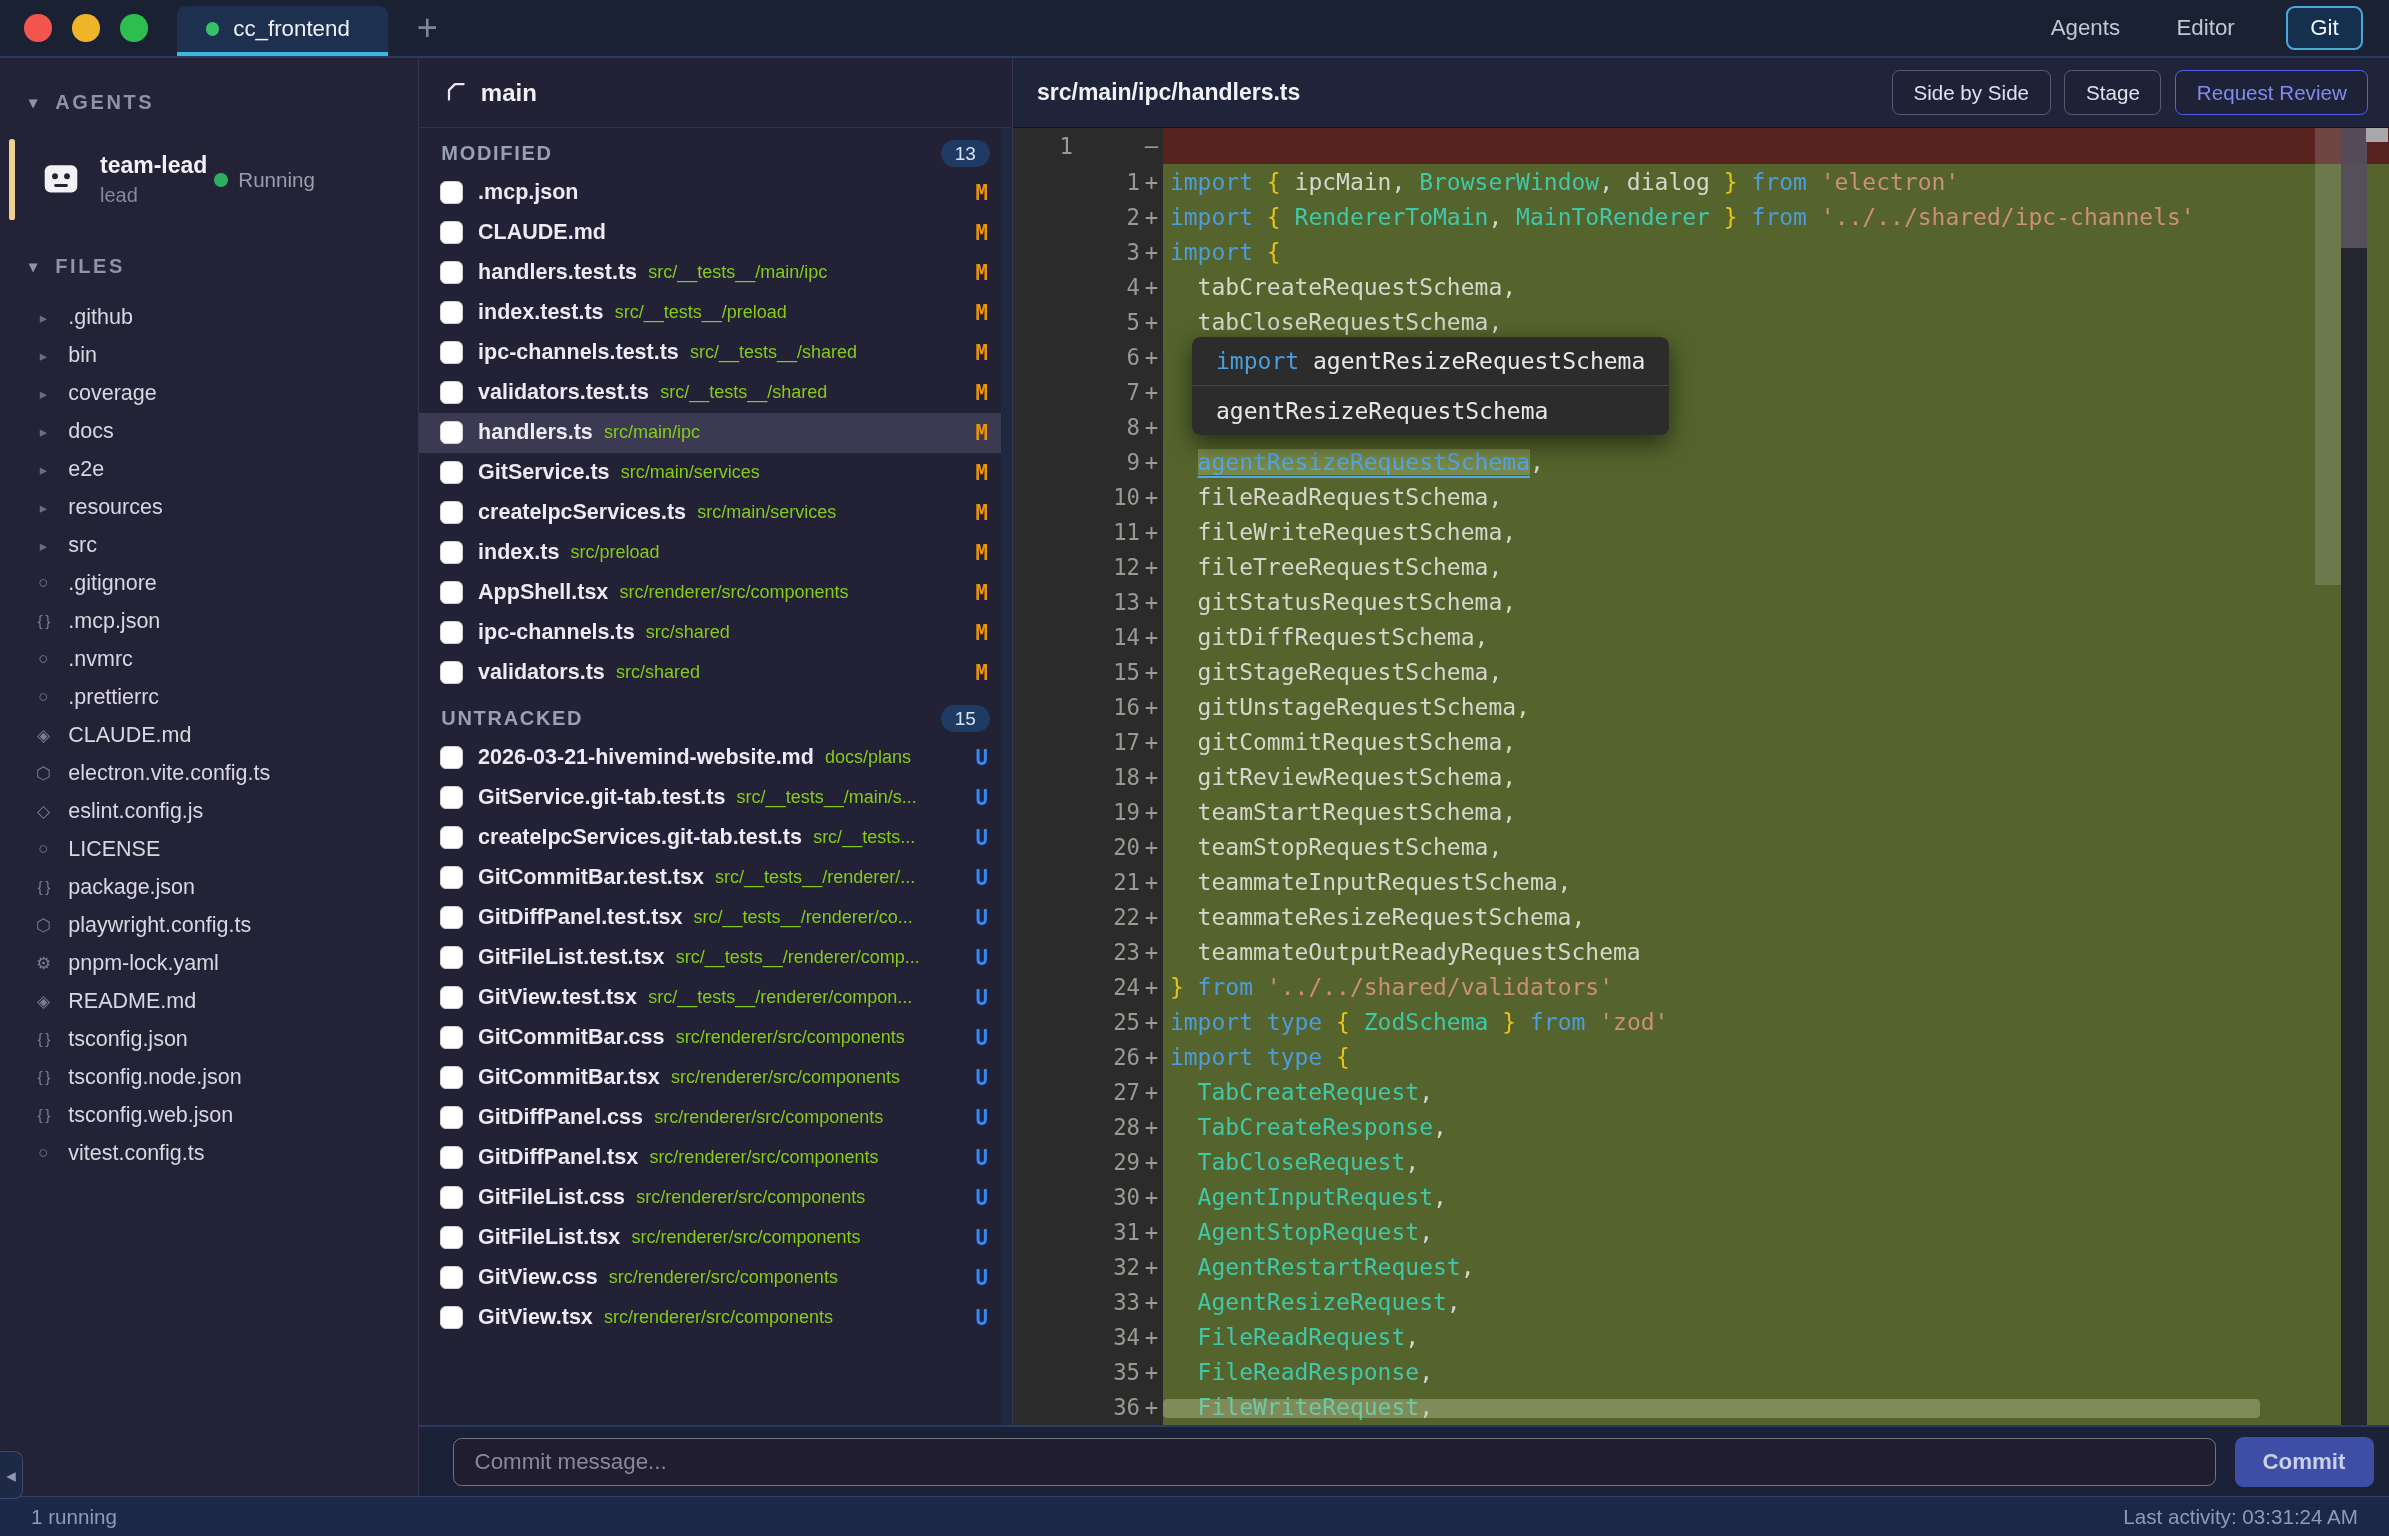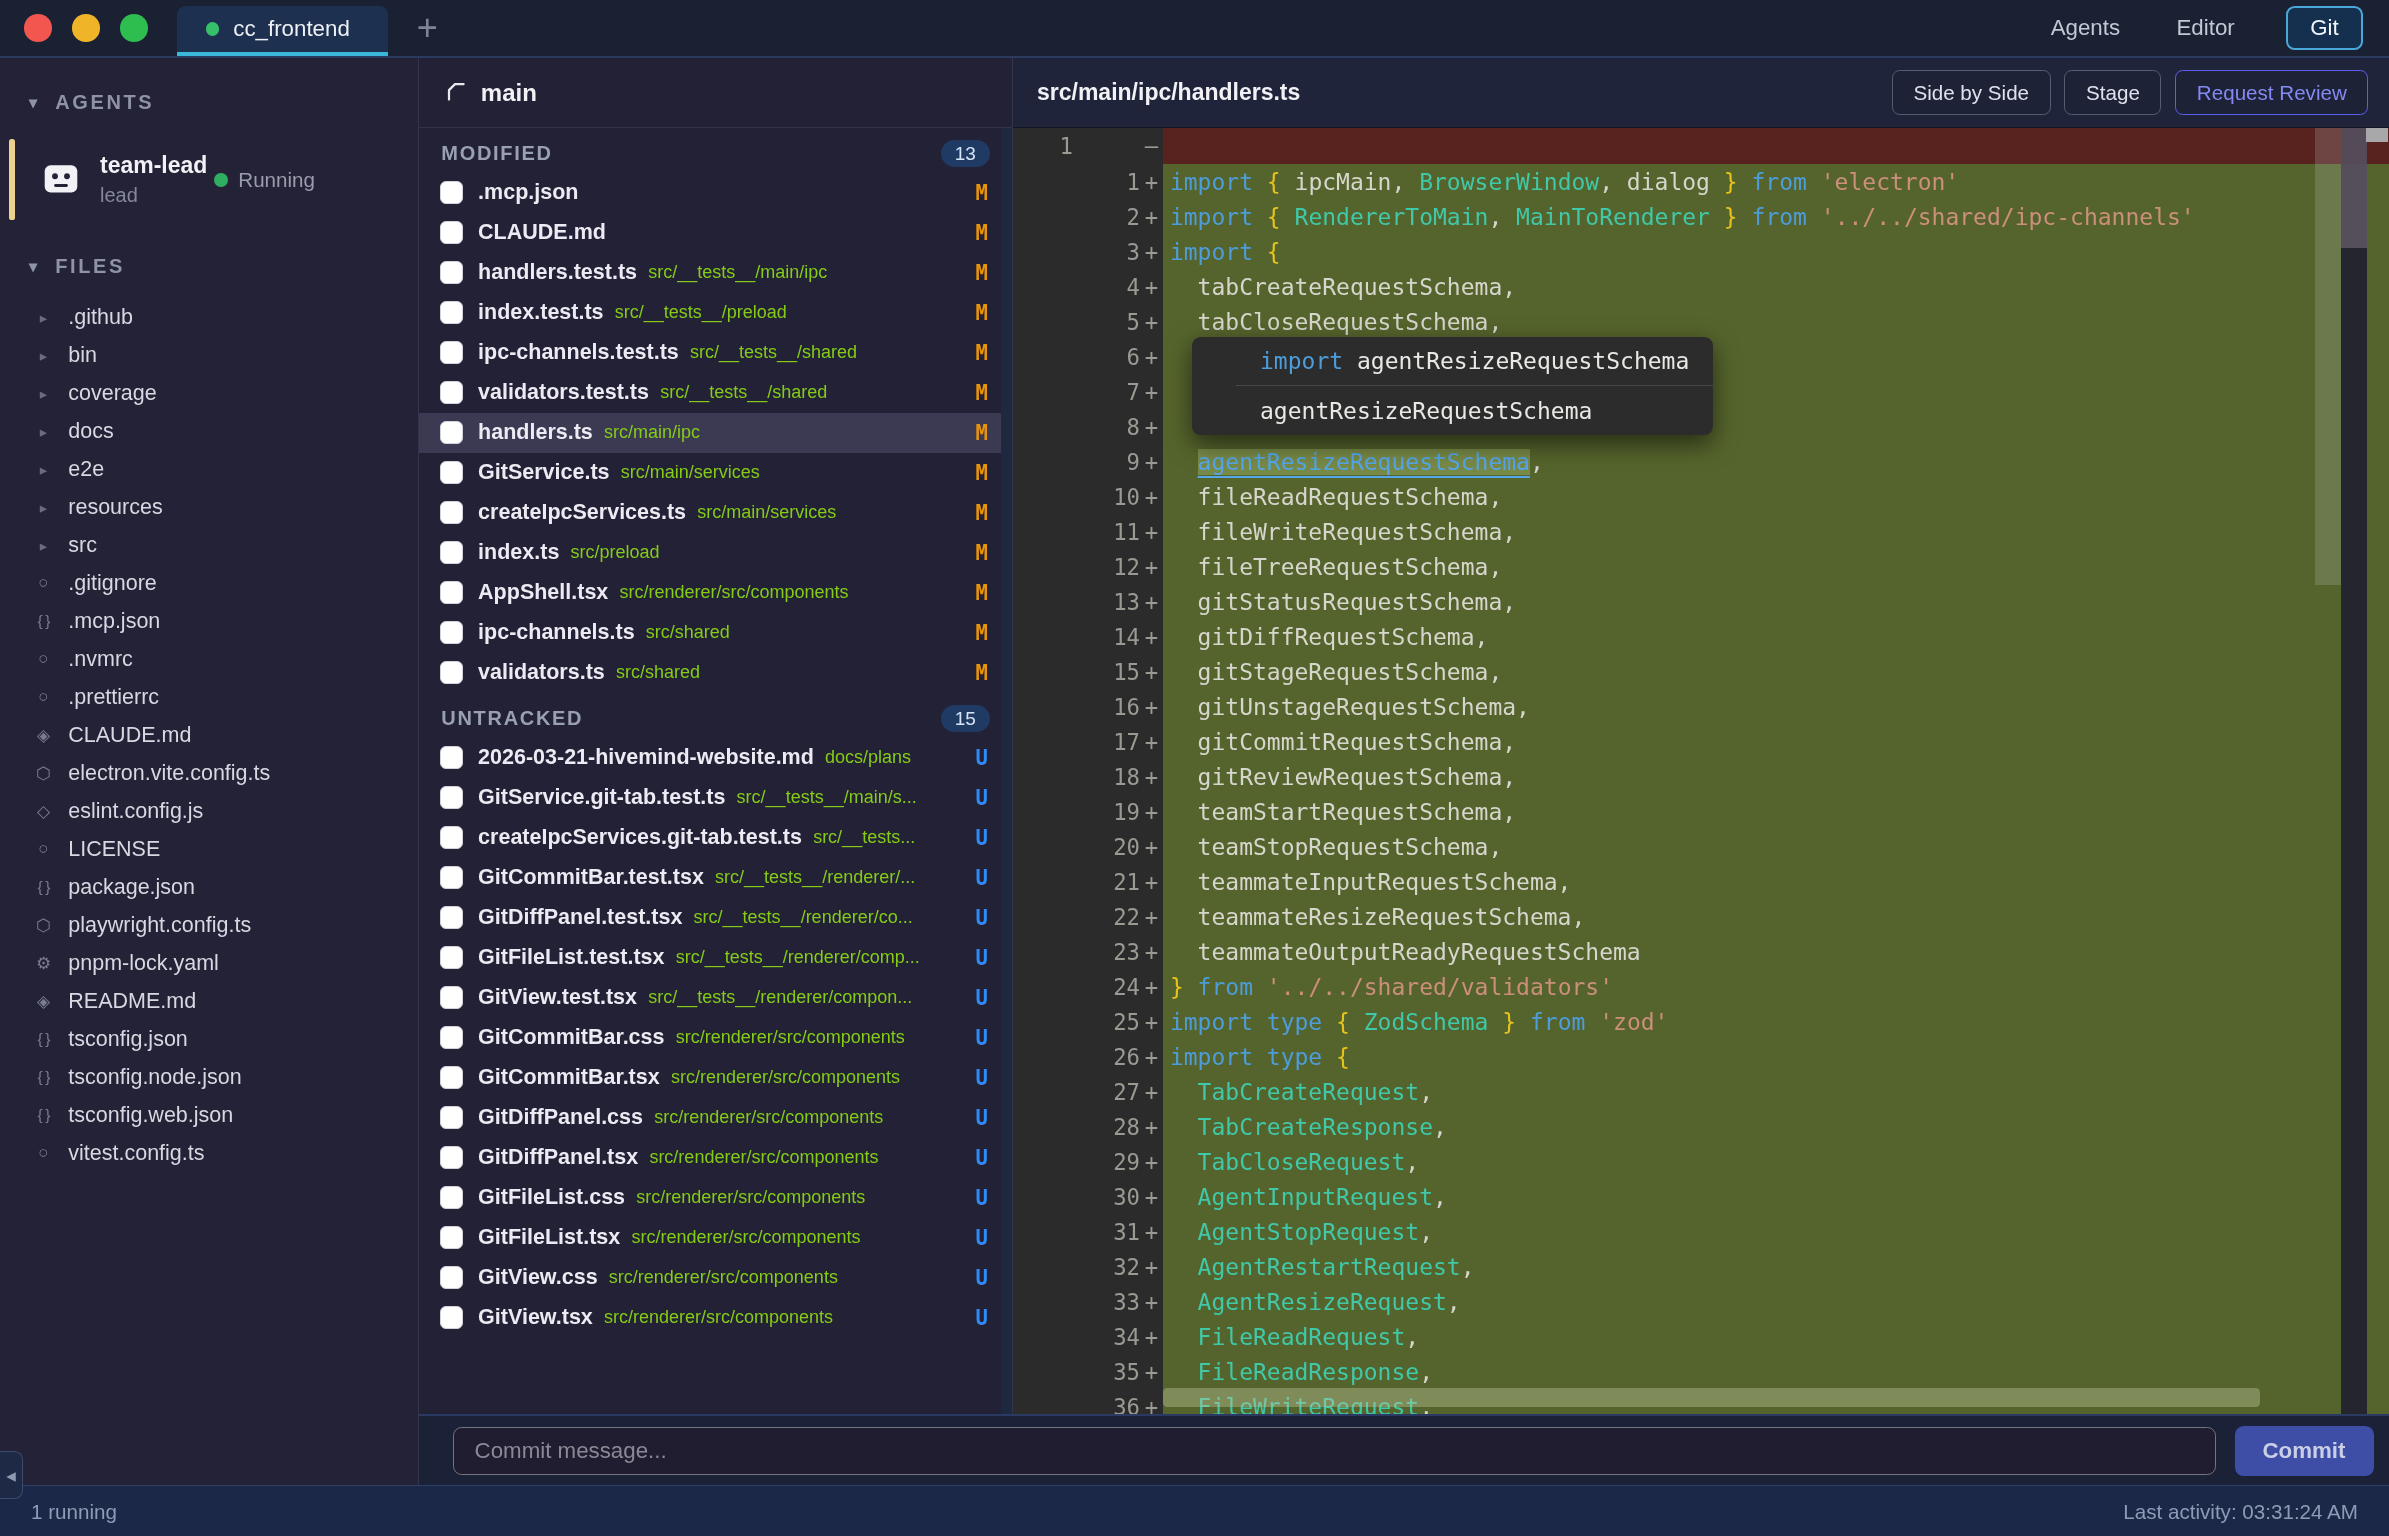--- a/index.html
+++ b/index.html
@@ -89,41 +89,41 @@
   .dcontent { flex:1; height:100%; display:flex; align-items:center; padding-left:6.9px;
               white-space:pre; font-size:23px; }
   .diff-row.add .dcontent { background:#55642c; }
   .diff-row.del .dcontent { background:#58231e; }
   .seg-k{color:#4d9ddb;} .seg-y{color:#e7c41b;} .seg-t{color:#40c8a8;}
   .seg-p{color:#d6d6cd;} .seg-s{color:#cc8f7c;}
   .seg-l{color:#55a7ea; text-decoration:underline; text-underline-offset:6px;
          background:rgba(150,170,95,.55); }
   .popup { position:absolute; left:179px; top:209px; background:#2c2c2c; border-radius:8.6px;
            box-shadow:0 8.6px 24px rgba(0,0,0,.55); z-index:5; overflow:hidden; }
-  .popup-item { padding:11.2px 24px; font-size:23px; color:#e8e8e4; white-space:pre;margin-left:44px; }
+  .popup-item { padding:11.2px 24px; font-size:23px; color:#e8e8e4; white-space:pre; }
   .popup-item + .popup-item { border-top:0.9px solid #474747; }
   .popup-kw { color:#4d9ddb; }
   .overview-col { position:absolute; right:48px; top:0; width:26px; height:457px;
                   background:rgba(200,205,210,.20); z-index:3; }
   .vtrack { position:absolute; right:22.3px; top:0; width:26px; height:100%;
             background:rgba(30,28,48,.88); z-index:3; }
   .vthumb { position:absolute; top:0; left:0; width:100%; height:120px; background:rgba(165,150,160,.38); }
   .vcap { position:absolute; right:0.9px; top:-2.6px; width:22.3px; height:17px; background:#a8a8ab; z-index:4; }
   .hscroll { position:absolute; left:150px; right:129px; bottom:6.9px; height:19px;
              background:rgba(190,200,160,.40); border-radius:4.3px; z-index:3; }
 
   
   .commitbar { height:71px; background:#1b2136; border-top:2.6px solid #2b3a63;
                display:flex; align-items:center; padding:0 15.5px 0 34px; gap:19px; }
   .commit-input { flex:1; height:48px; background:#201d31; border:1.7px solid #75757f; border-radius:8.6px;
                   color:#e8e8ee; font-size:22.3px; padding:0 20.6px; font-family:"Liberation Sans",sans-serif; }
   .commit-input::placeholder { color:#8a8a96; }
   .commit-btn { width:139px; height:50px; background:#3e4da6; border:none; border-radius:8.6px;
                 color:#c9cfe6; font-size:22.3px; font-weight:600; font-family:"Liberation Sans",sans-serif; }
-  .statusbar { height:52px; background:#1c2848; border-top:1.7px solid #2e4068; display:flex;
+  .statusbar { height:41px; background:#1c2848; border-top:1.7px solid #2e4068; display:flex;
                align-items:center; padding:0 31px; color:#8f9bb5; font-size:20.6px; }
   .status-right { margin-left:auto; }
   .collapse-tab { position:absolute; left:0; top:1451px; width:23px; height:48px; background:#1e2946;
                   border:0.9px solid #3c4a6e; border-left:none; border-radius:0 8.6px 8.6px 0;
                   display:flex; align-items:center; justify-content:center; color:#8f99b0;
                   font-size:19px; z-index:6; }
 </style>
 </head>
 <body>
 

